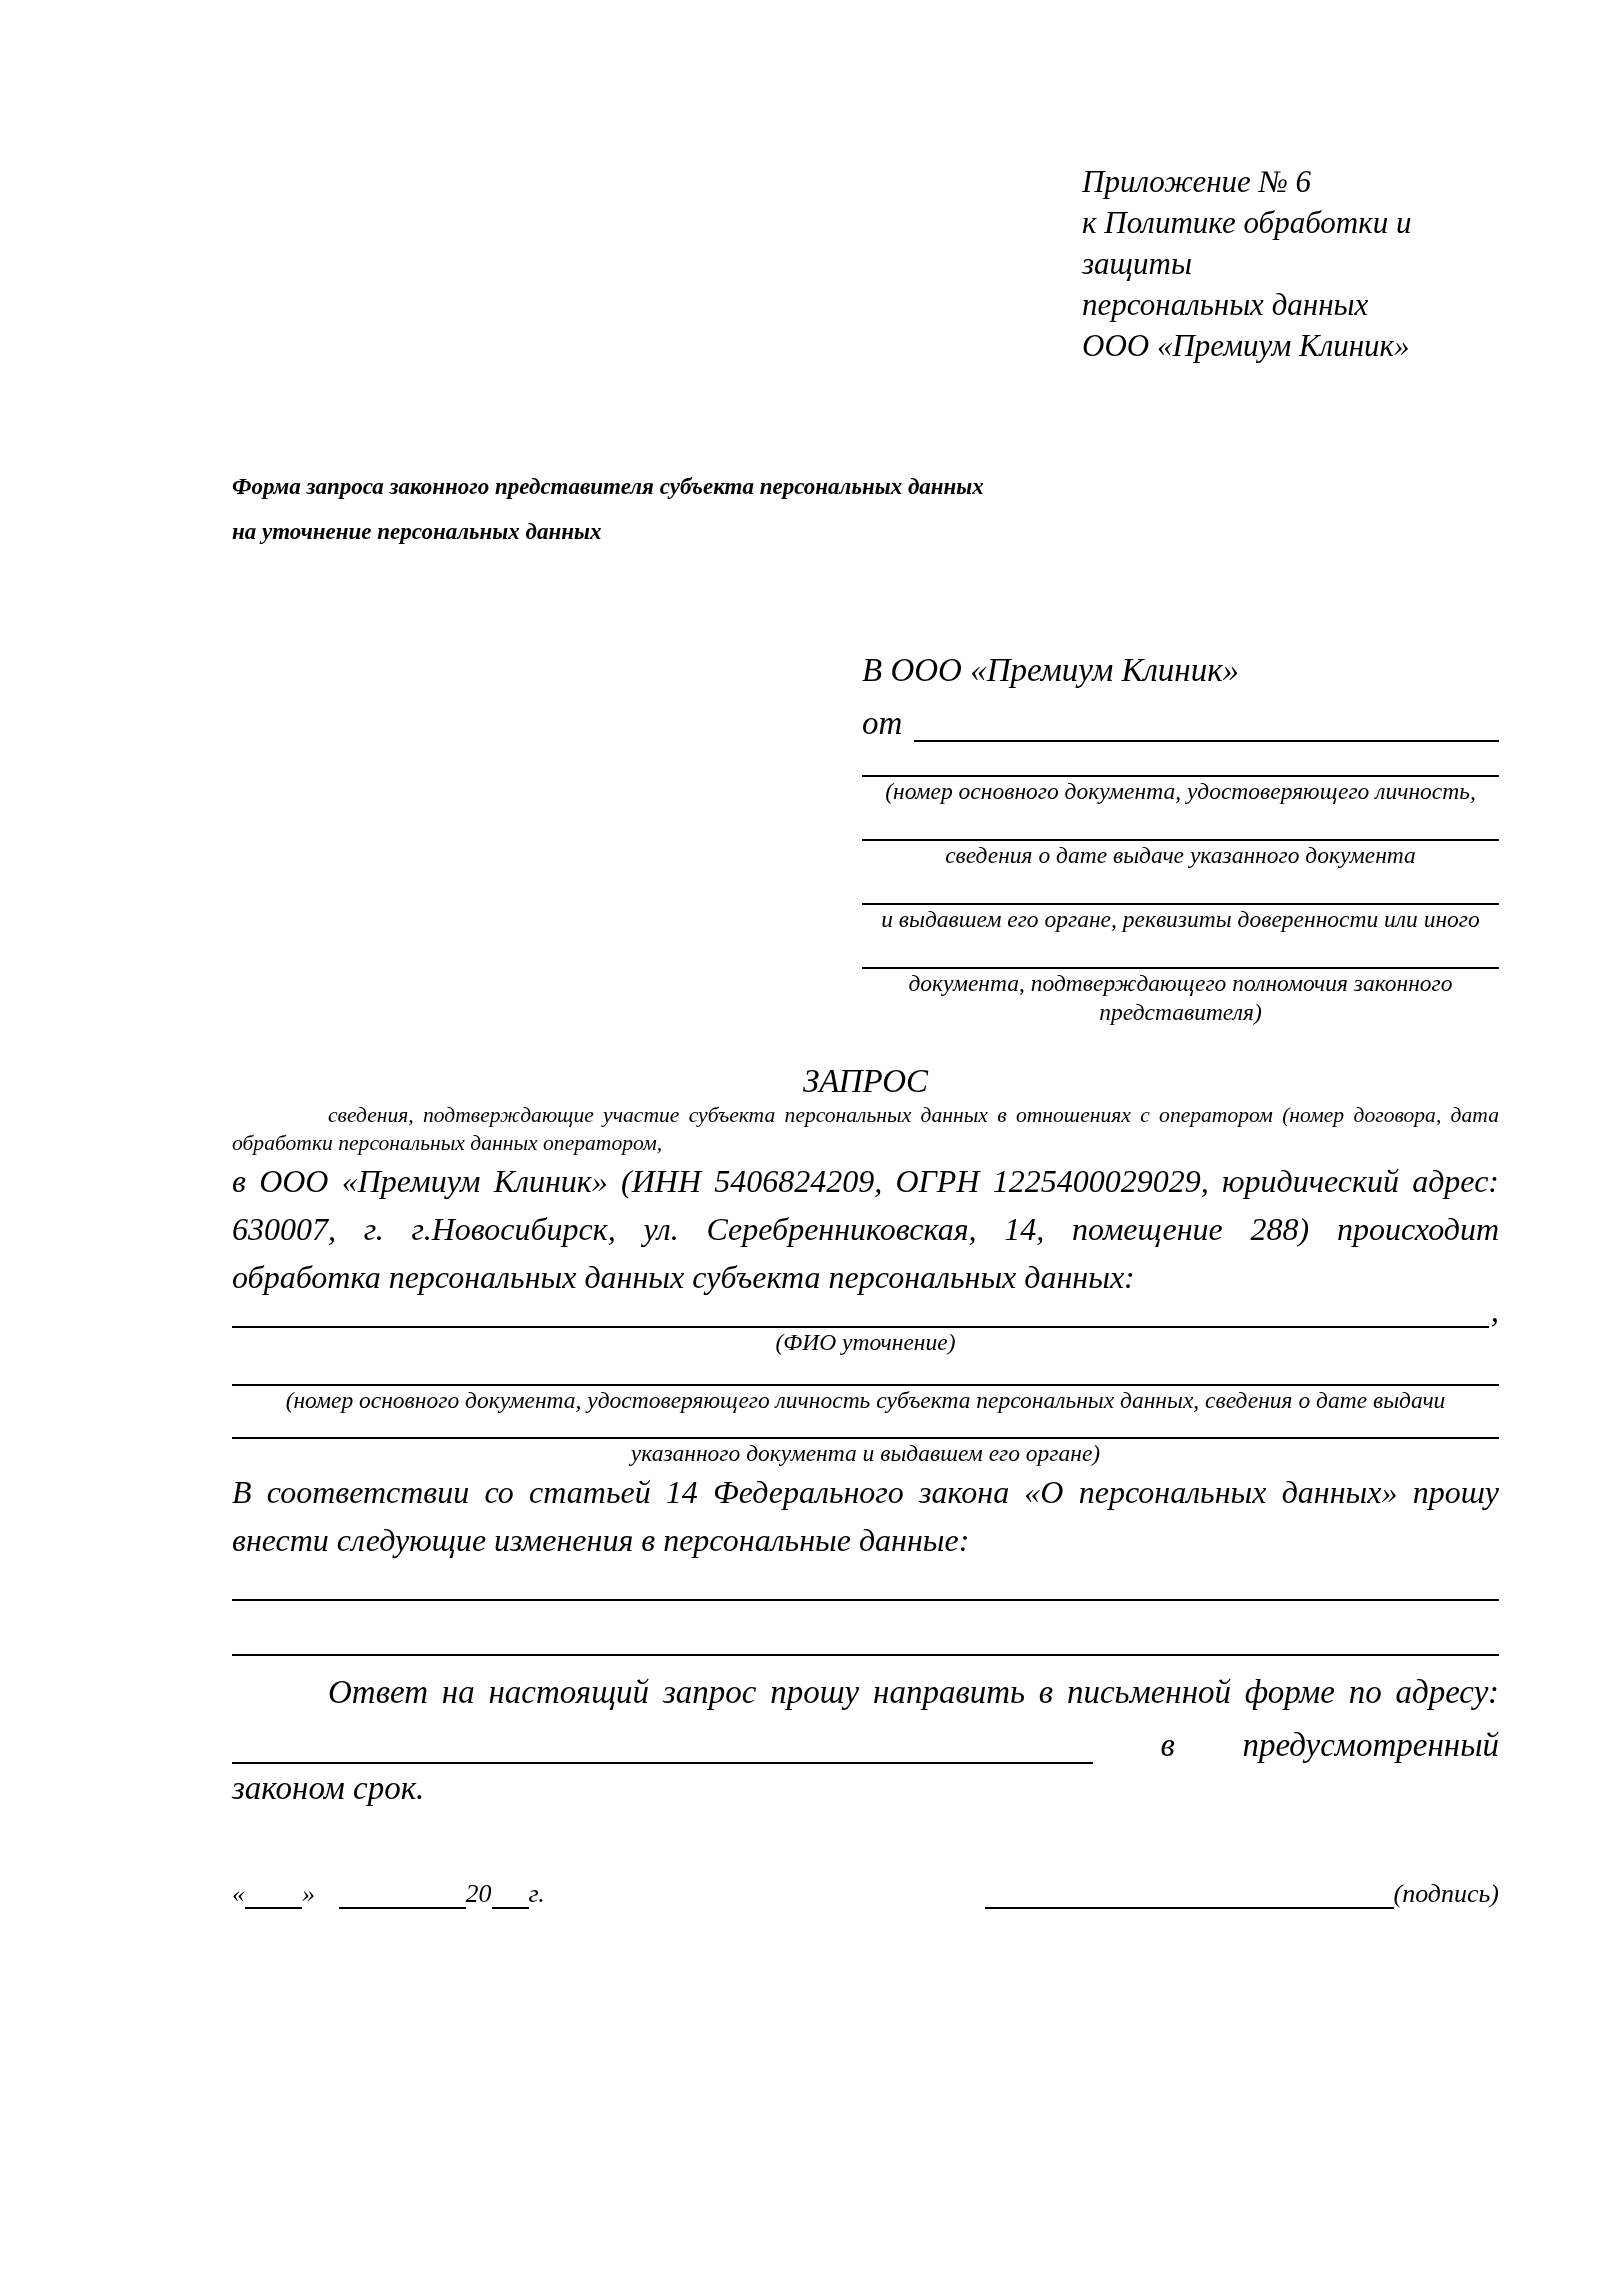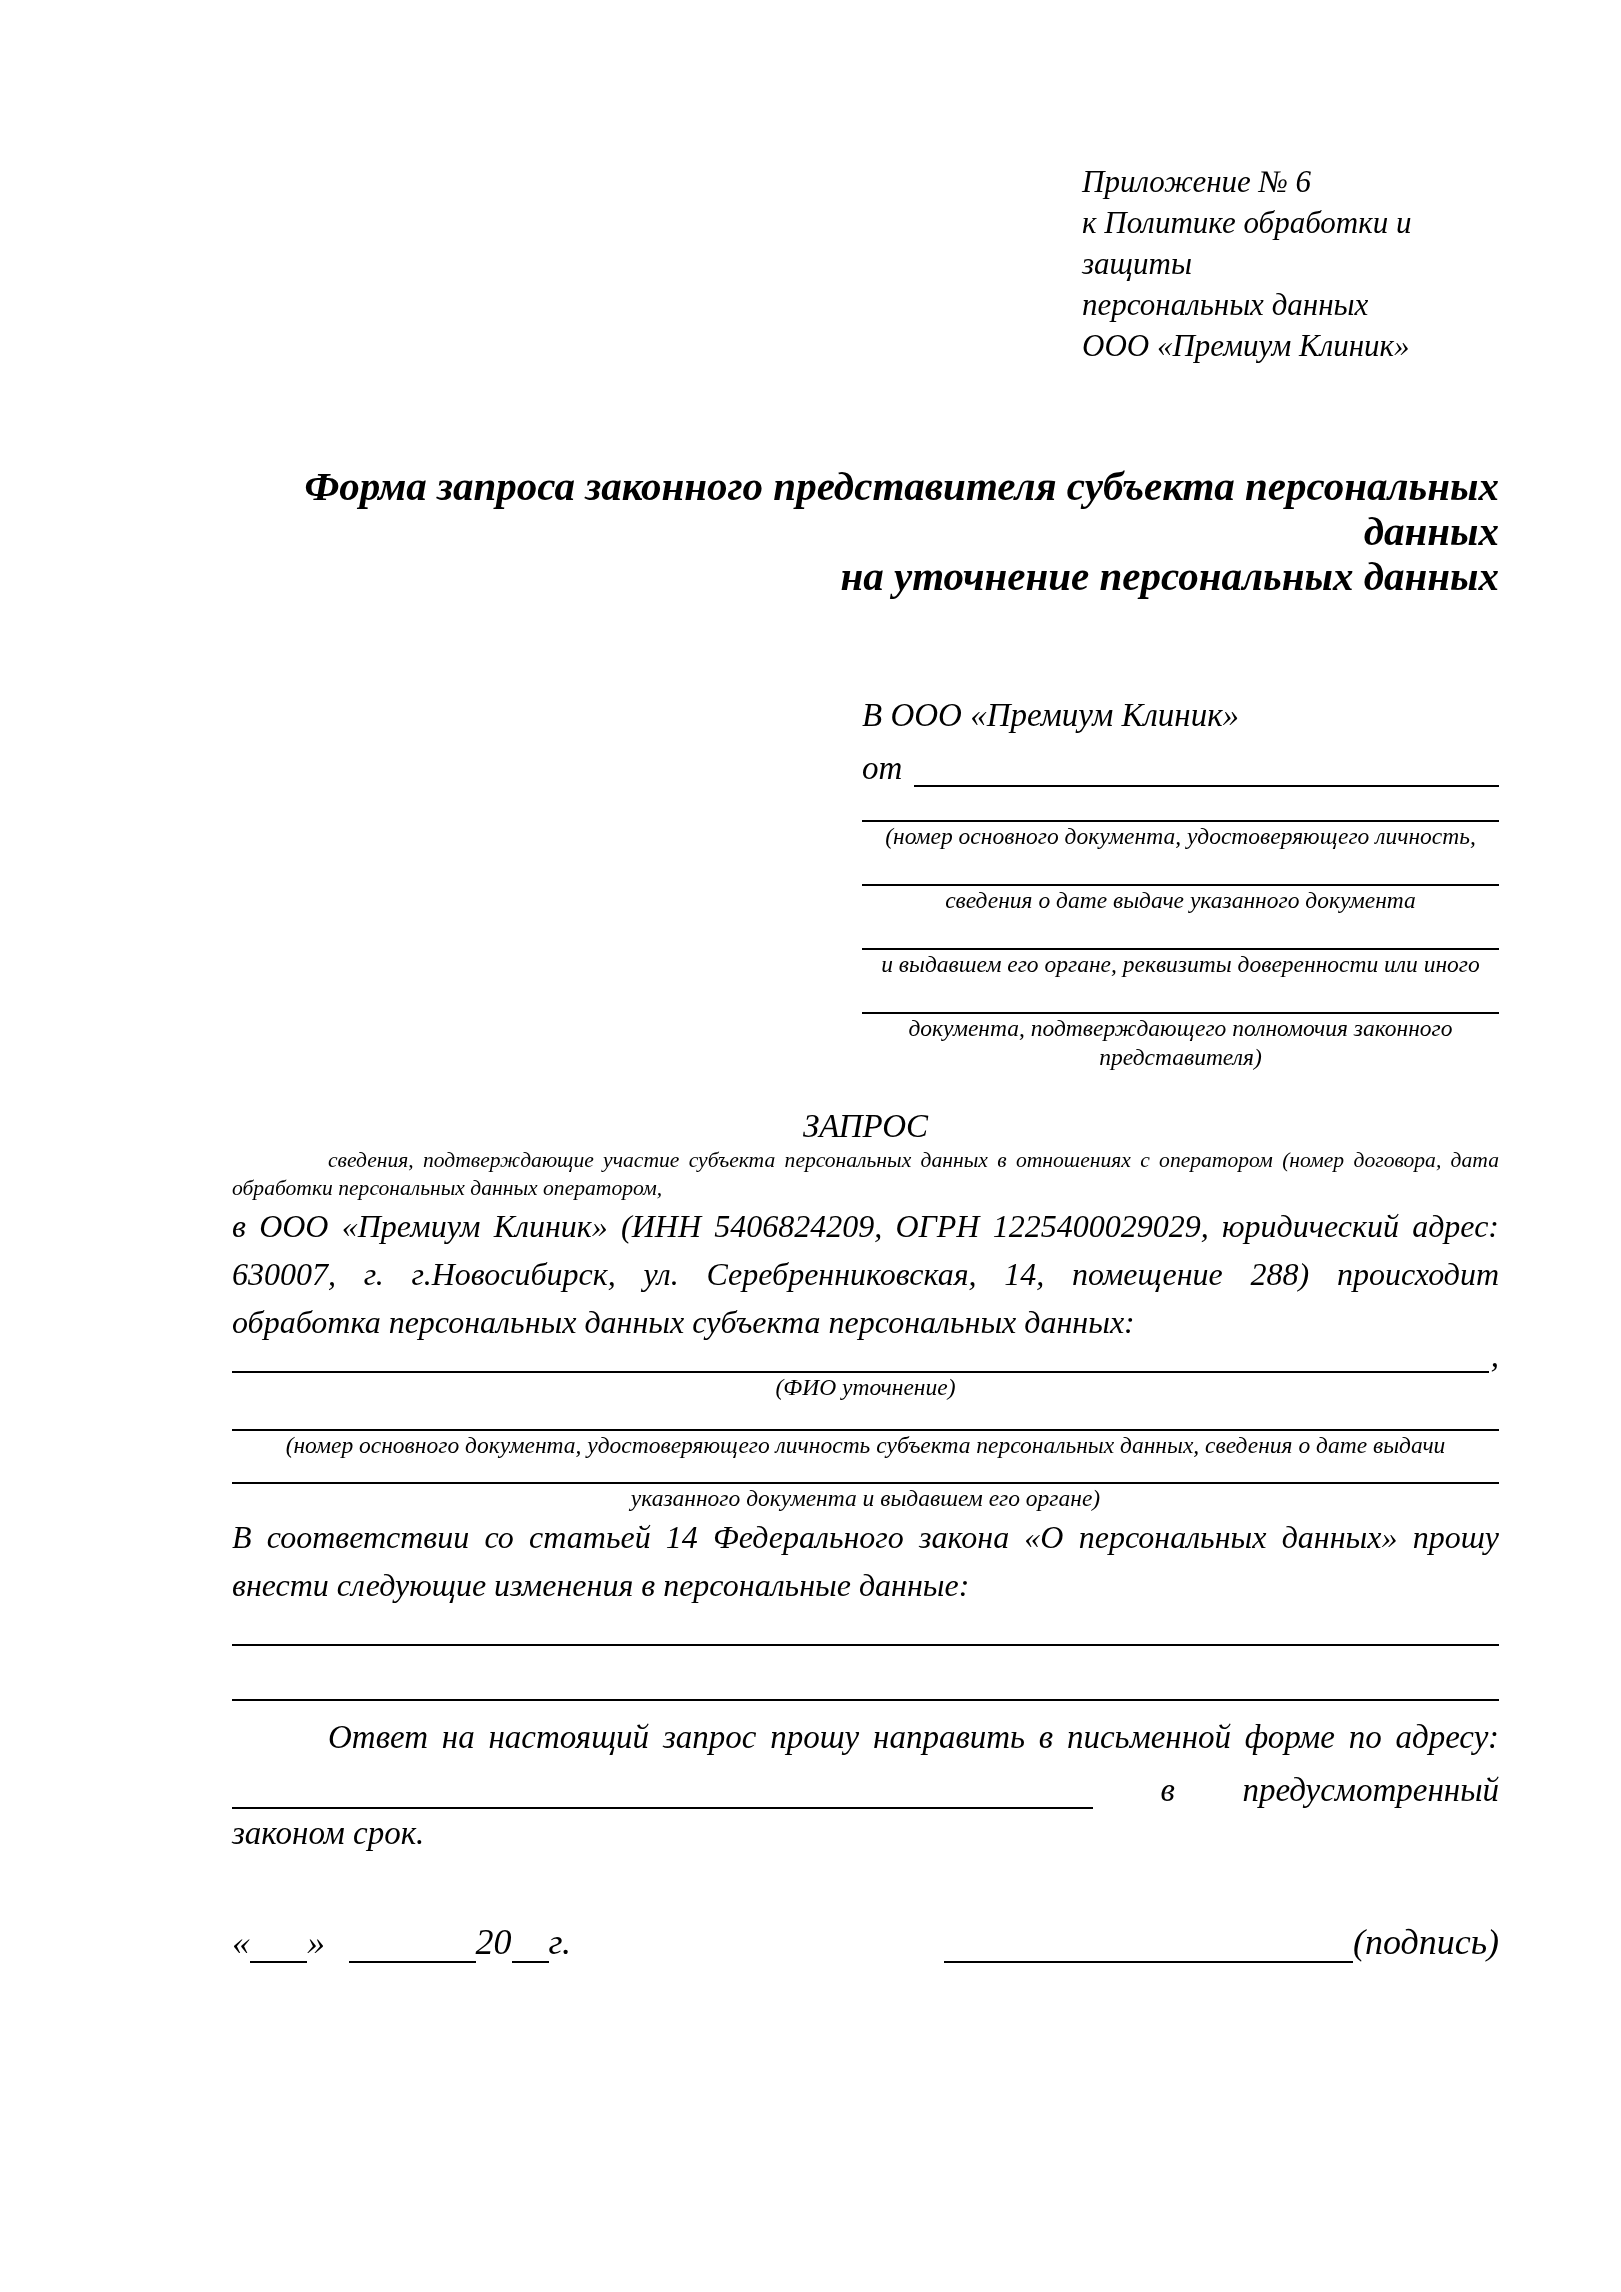--- a/index.html
+++ b/index.html
@@ -14,23 +14,23 @@
     font-family: "Liberation Serif", "DejaVu Serif", serif;
     padding: 145px 122px 0 232px;
     overflow: hidden;
     font-style: italic;
   }
   
   .appendix { margin-left: 850px; font-size: 31px; line-height: 41px; }
   
   .doc-title {
     margin-top: 98px;
-    text-align: right;
+    text-align: left;
     font-weight: bold;
-    font-size: 41px;
+    font-size: 23px;
     line-height: 45px;
   }
   
   .addressee { margin-left: 630px; margin-top: 94px; }
   .addr-to { font-size: 33px; line-height: 45px; }
   .addr-from { display: flex; align-items: flex-end; height: 49px; font-size: 33px; }
   .addr-from .fill-line { margin-left: 11.8px; }
   .fill-line { flex: 1 1 auto; border-bottom: 2.9px solid #000; height: 100%; }
   .cap { font-size: 23.5px; line-height: 29px; text-align: center; }
   .u-line { height: 35px; border-bottom: 2.9px solid #000; }
@@ -47,21 +47,21 @@
   .fio-row .comma { padding-left: 2px; }
   .sub-line { height: 29px; border-bottom: 2.9px solid #000; }
   .sub-line.short { height: 23.5px; }
   .blank-row1 { height: 37px; border-bottom: 2.9px solid #000; }
   .blank-row2 { height: 55px; border-bottom: 2.9px solid #000; }
   .answer-l1 { margin-top: 11.8px; font-size: 33px; line-height: 49px; padding-left: 96px; }
   .answer-l2 { display: flex; justify-content: space-between; align-items: flex-end; height: 47px; font-size: 33px; }
   .answer-l2 .addr-field { width: 861px; border-bottom: 2.9px solid #000; height: 100%; flex: 0 0 auto; }
   .answer-l3 { font-size: 33px; line-height: 49px; }
   
-  .footer-row { margin-top: 63px; display: flex; justify-content: space-between; align-items: center; font-size: 36px; gap: 24px; }
+  .footer-row { margin-top: 63px; display: flex; justify-content: space-between; align-items: center; font-size: 26px; gap: 24px; }
   .date-group { white-space: nowrap; }
   .blank { display: inline-block; border-bottom: 2.9px solid #000; height: 33px; vertical-align: bottom; }
   .b-day { width: 57px; }
   .b-month { width: 127px; margin-left: 23.5px; }
   .b-year { width: 37px; }
   .sign-group { white-space: nowrap; }
   .b-sign { width: 409px; }
 </style>
 </head>
 <body>

